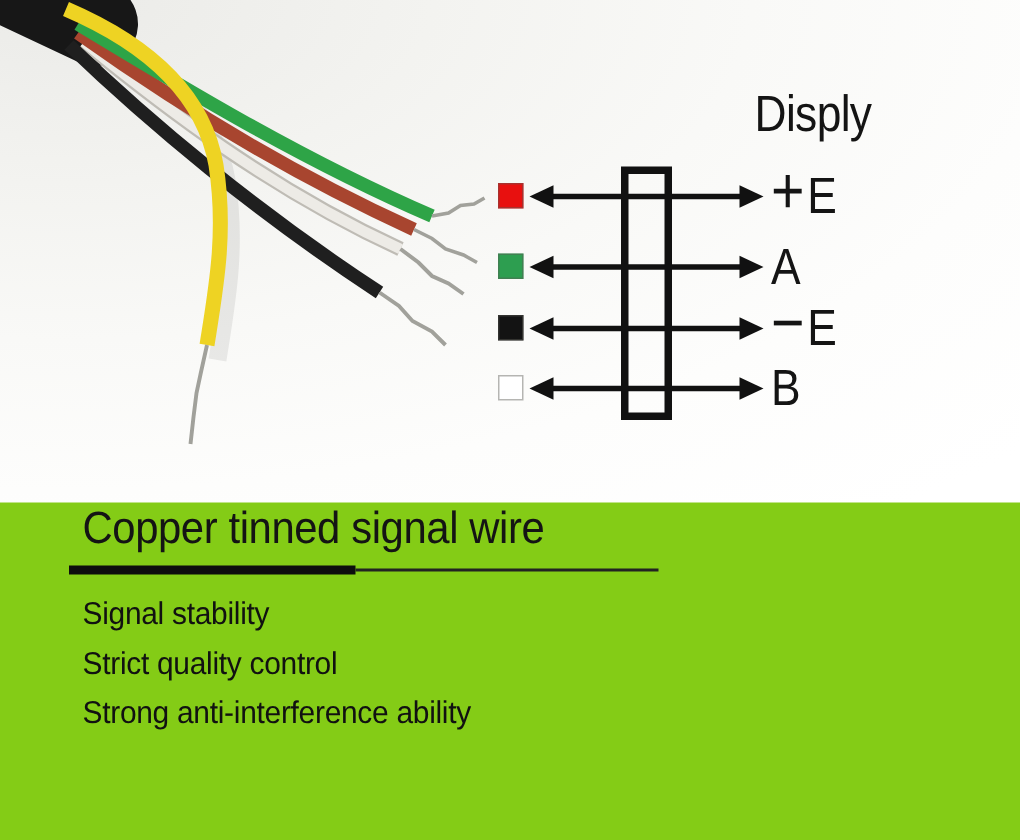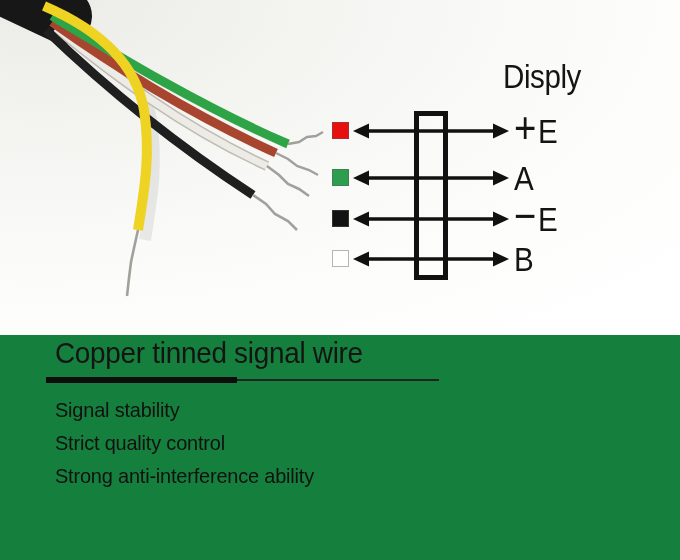--- a/index.html
+++ b/index.html
@@ -1,17 +1,17 @@
 <!DOCTYPE html>
 <html><head>
 <meta charset="utf-8">
 <style>
   html,body{margin:0;padding:0;background:#fff;}
   .stage{
-    position:relative;width:680px;height:560px;overflow:hidden;background:#15803d;
+    position:relative;width:680px;height:560px;overflow:hidden;background:#84cc16;
     font-family:"Liberation Sans", sans-serif;color:#161616;
   }
   
   .photo-bg{
     position:absolute;left:0;top:0;width:680px;height:335px;
     background:radial-gradient(130% 130% at 6% 0%, #ebebe8 0%, #f3f3f0 28%, #f9f9f7 52%, #fdfdfc 75%, #ffffff 100%);
   }
   .cable-svg{position:absolute;left:0;top:0;}
   
   .diagram-title{

